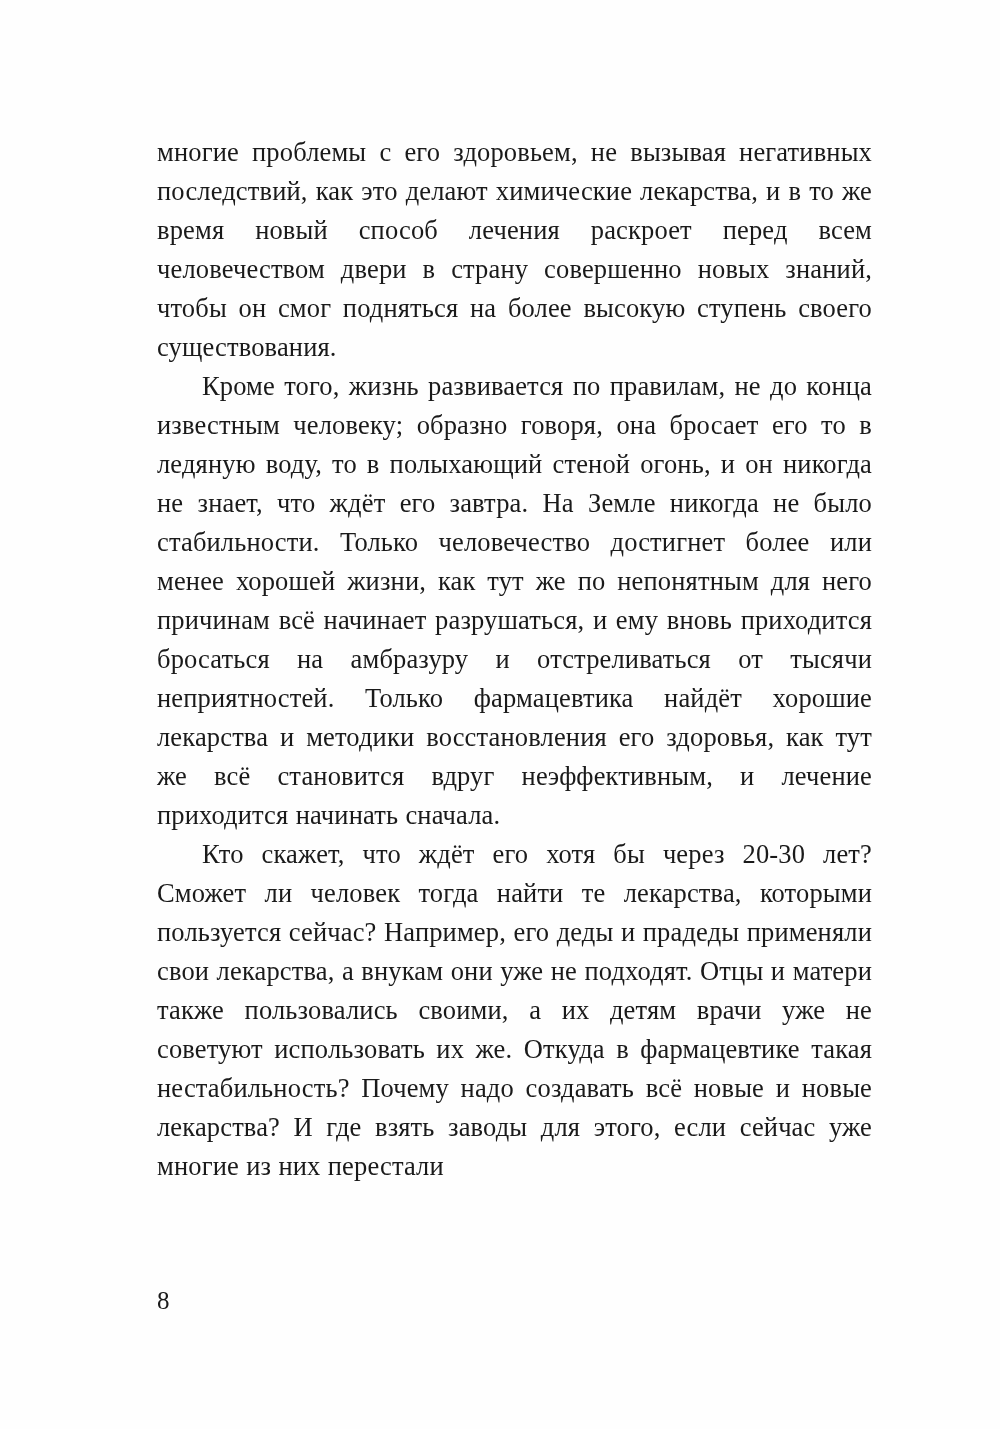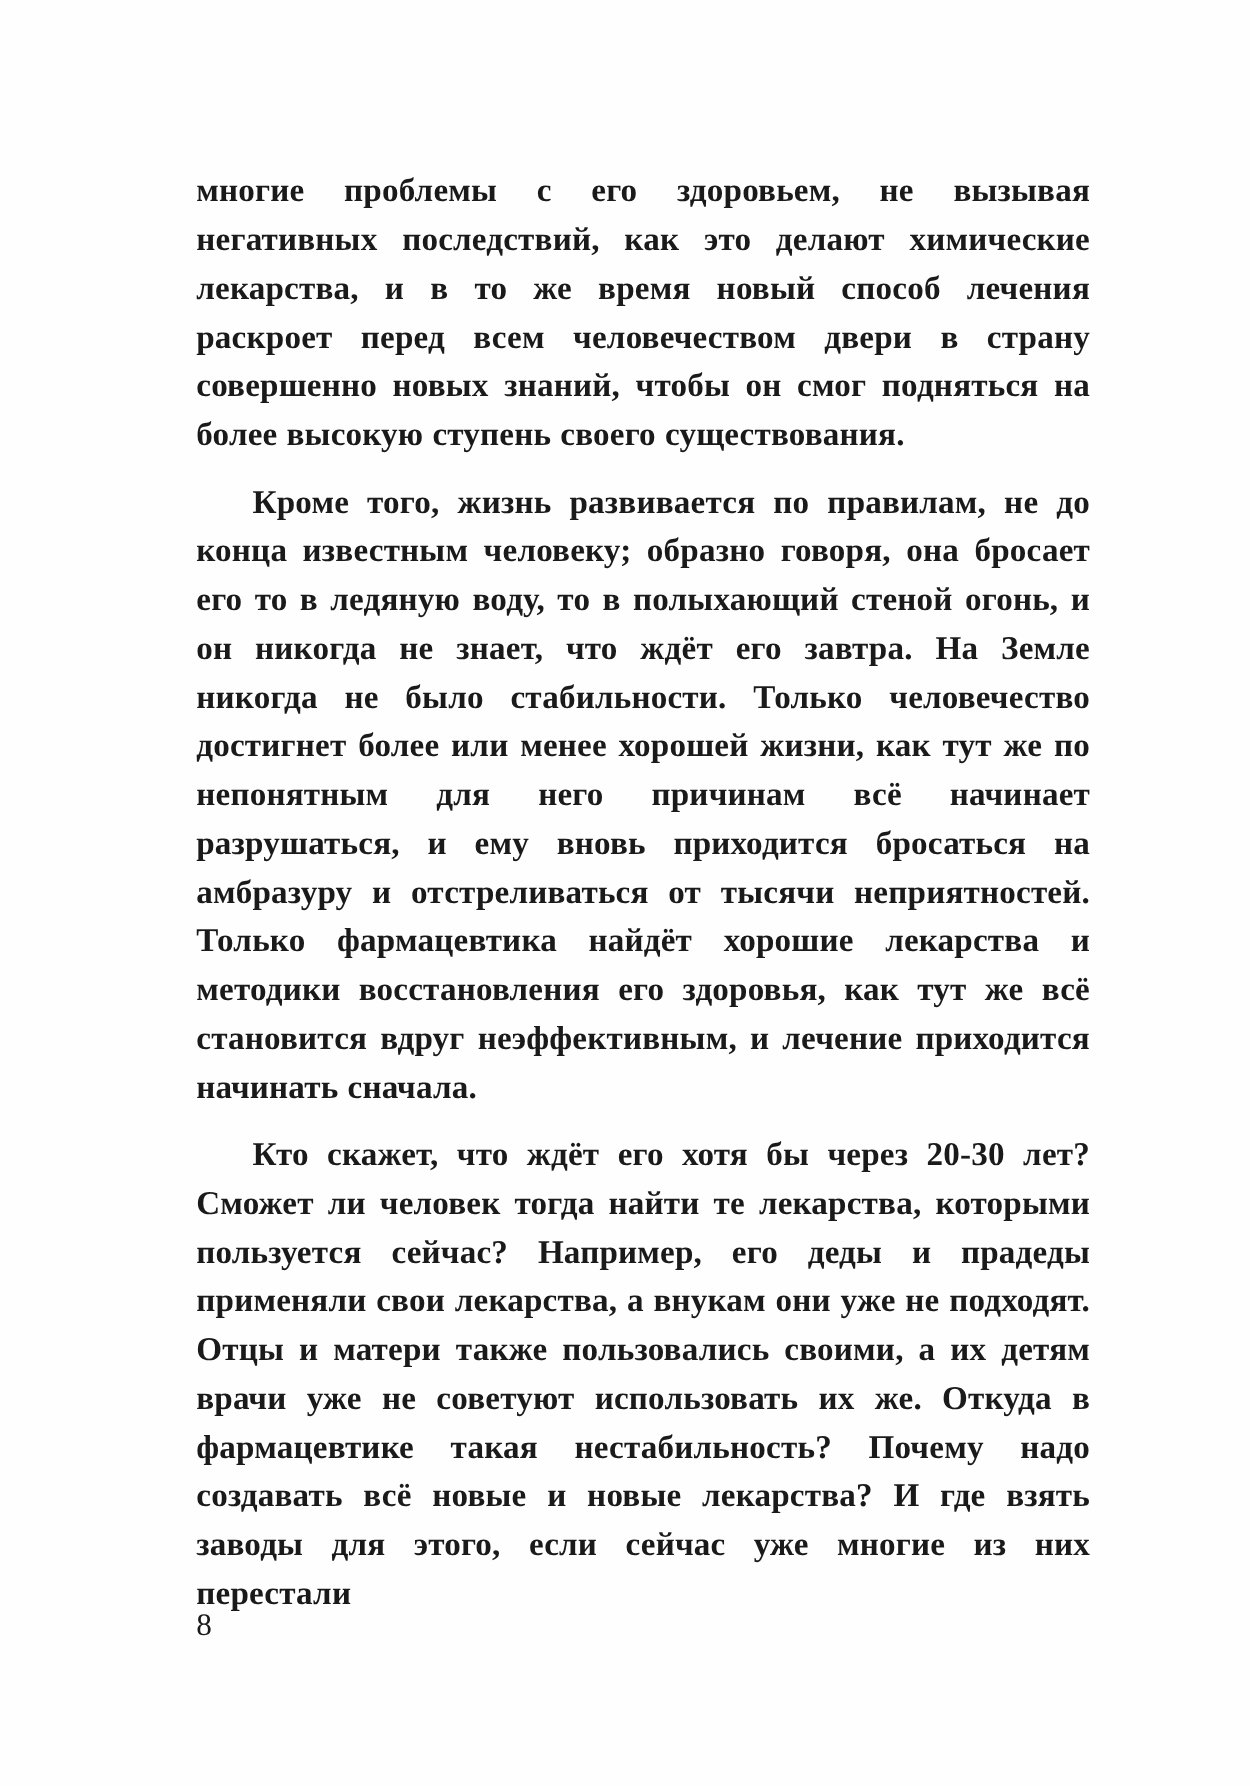--- a/index.html
+++ b/index.html
@@ -23,21 +23,20 @@
     background: #fefefe;
     box-sizing: border-box;
   }
 
   
   .text-block {
     position: absolute;
     left: 157px;
     top: 133px;
     width: 715px;
-    font-weight: bold;
   }
 
   .para {
     margin: 0;
     text-align: justify;
     text-justify: inter-word;
     font-size: 26.5px;
     line-height: 39px;
     letter-spacing: 0.15px;
     word-spacing: 0.5px;
@@ -45,21 +44,20 @@
     -webkit-hyphens: manual;
   }
 
   
   .para.continuation {
     text-indent: 0;
   }
 
   .para.indented {
     text-indent: 45px;
-    margin-top: 15px;
   }
 
   .folio {
     position: absolute;
     left: 157px;
     top: 1286px;
     font-size: 25px;
     line-height: 30px;
     color: #1a1a1a;
     font-family: "Liberation Serif", "DejaVu Serif", serif;

